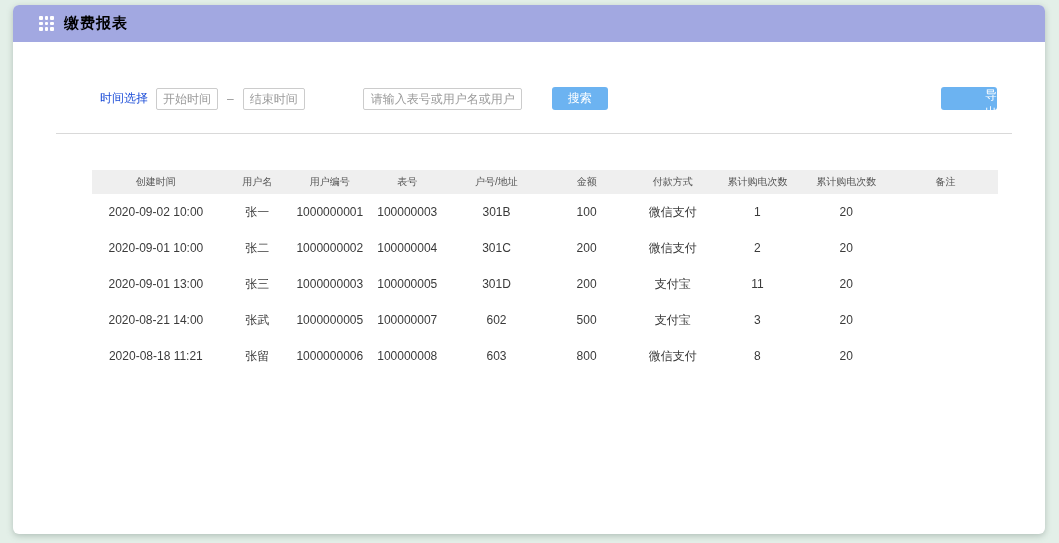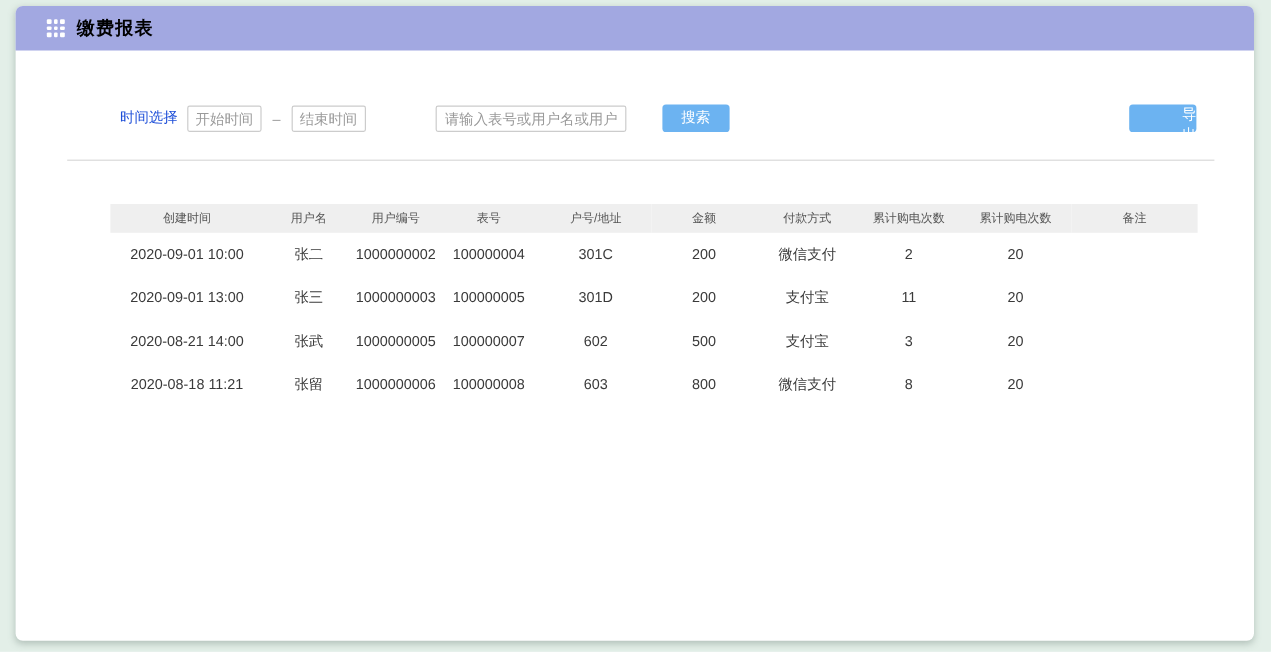--- a/index.html
+++ b/index.html
@@ -170,20 +170,32 @@
             <th>户号/地址</th>
             <th>金额</th>
             <th>付款方式</th>
             <th>累计购电次数</th>
             <th>累计购电次数</th>
             <th>备注</th>
           </tr>
       </thead>
       <tbody>
           <tr>
+            <td>2020-09-02 10:00</td>
+            <td>张一</td>
+            <td>1000000001</td>
+            <td>100000003</td>
+            <td>301B</td>
+            <td>100</td>
+            <td>微信支付</td>
+            <td>1</td>
+            <td>20</td>
+            <td></td>
+          </tr>
+          <tr>
             <td>2020-09-01 10:00</td>
             <td>张二</td>
             <td>1000000002</td>
             <td>100000004</td>
             <td>301C</td>
             <td>200</td>
             <td>微信支付</td>
             <td>2</td>
             <td>20</td>
             <td></td>

